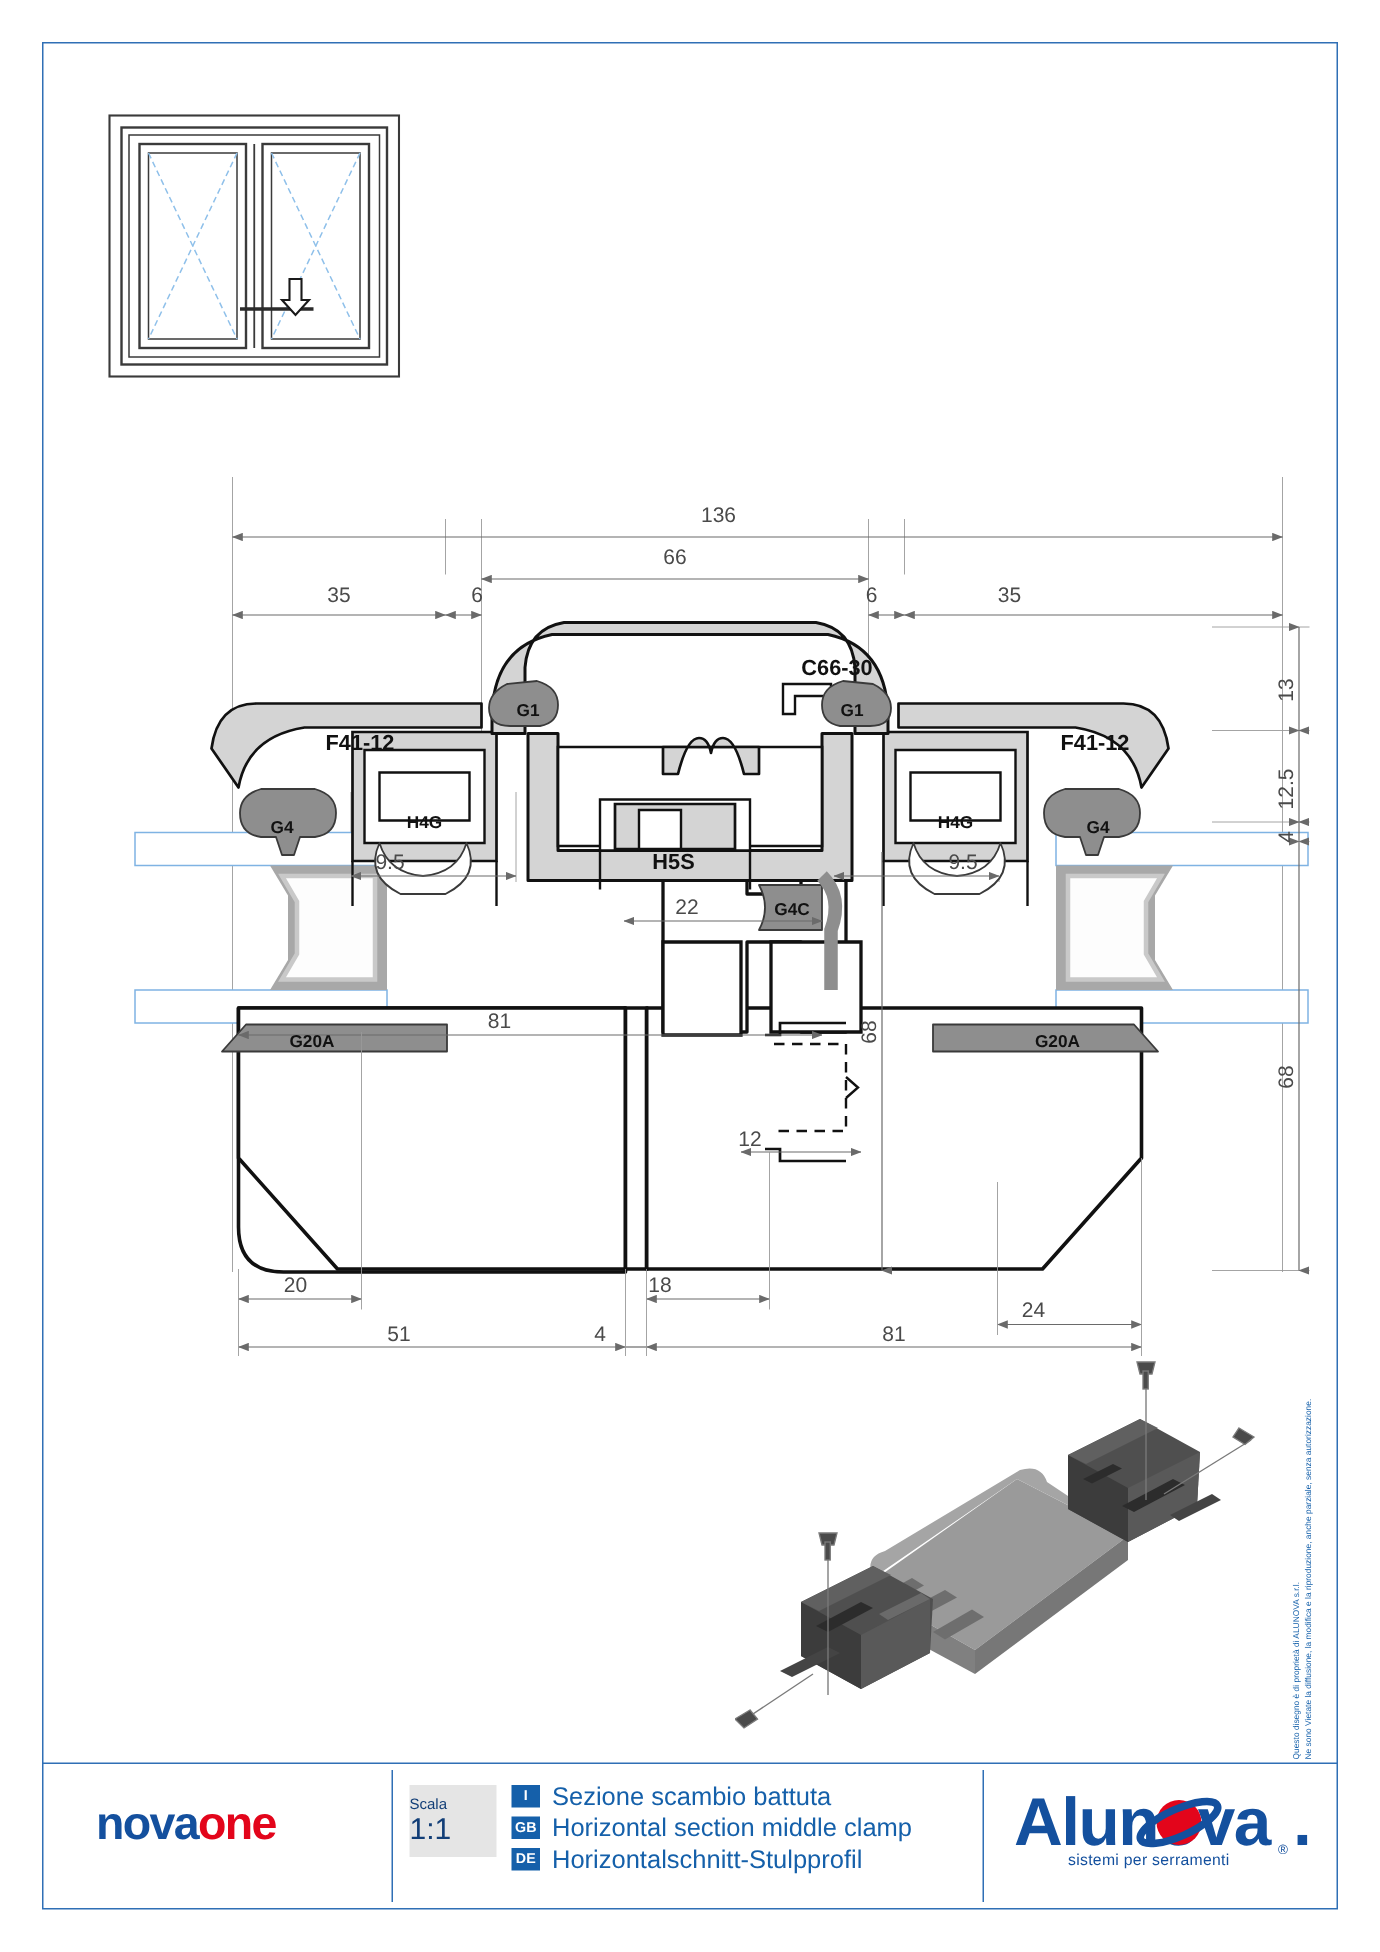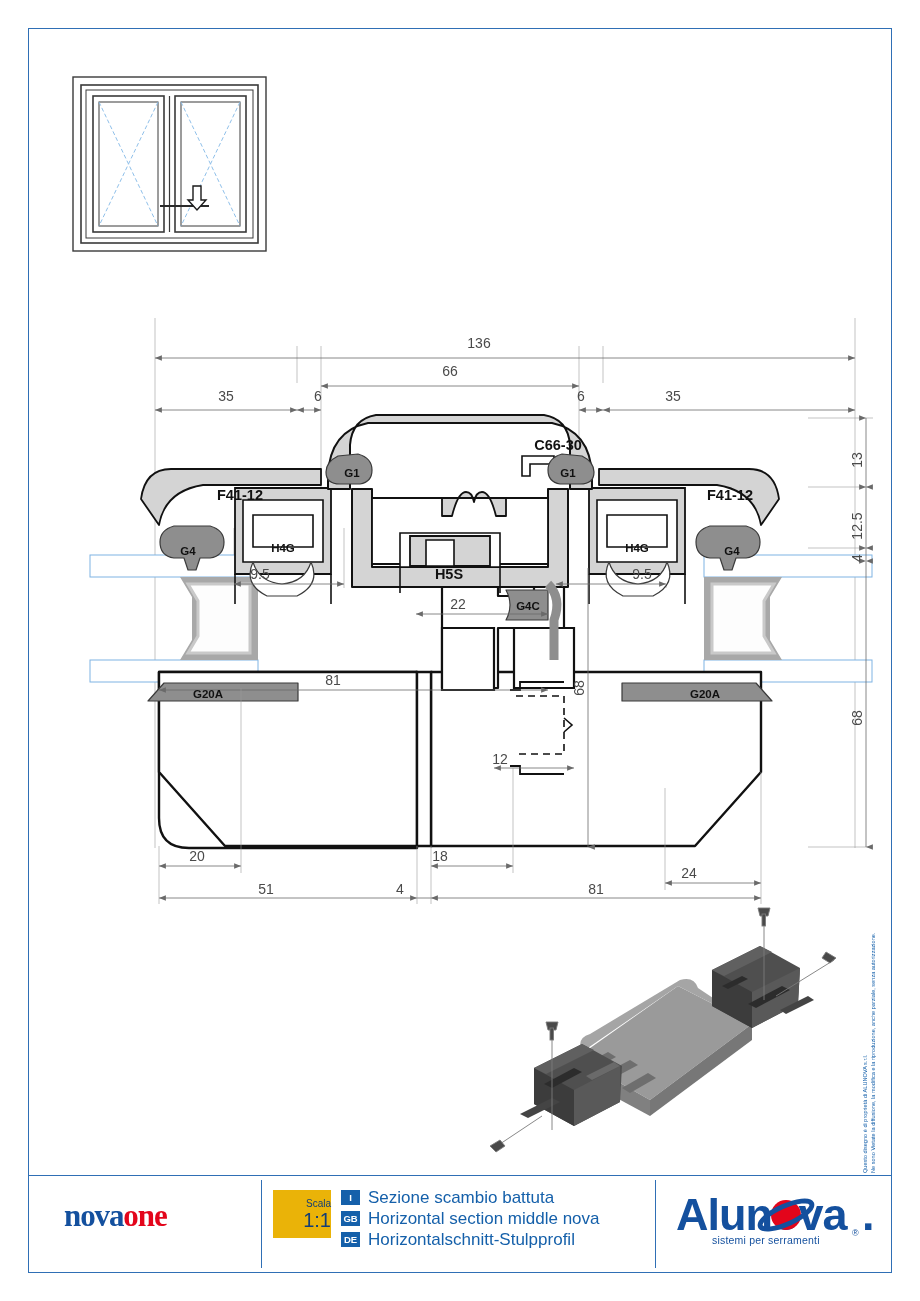--- a/index.html
+++ b/index.html
@@ -11,26 +11,26 @@
   #thumb{position:absolute;left:72px;top:76px;width:195px;height:176px;}
 
   
   #draw{position:absolute;left:28px;top:28px;width:864px;height:1140px;}
 
   
   #titleblock{position:absolute;left:28px;top:1175px;width:864px;height:98px;border-top:1.2px solid #2f6fb5;box-sizing:border-box;}
   #tb-sep1{position:absolute;left:261px;top:1180px;width:1px;height:88px;background:#2f6fb5;}
   #tb-sep2{position:absolute;left:655px;top:1180px;width:1px;height:88px;background:#2f6fb5;}
 
-  .nova{position:absolute;left:64px;top:1198px;font-size:31px;font-weight:bold;letter-spacing:-1.1px;font-family:Liberation Serif, serif;}
+  .nova{position:absolute;left:64px;top:1198px;font-size:31px;font-weight:bold;letter-spacing:-1.1px;font-family:Liberation Sans, sans-serif;}
   .nova .b{color:#14509e;}
   .nova .r{color:#e3051b;}
 
-  #scala{position:absolute;left:273px;top:1190px;width:58px;height:48px;background:#eab308;
-         display:flex;flex-direction:column;align-items:flex-end;justify-content:center;color:#123e77;}
+  #scala{position:absolute;left:273px;top:1190px;width:58px;height:48px;background:#e5e5e5;
+         display:flex;flex-direction:column;align-items:flex-start;justify-content:center;color:#123e77;}
   #scala .lbl{font-size:10px;line-height:12px;}
   #scala .val{font-size:20px;line-height:20px;}
 
   #langs{position:absolute;left:341px;top:1188px;}
   .langrow{display:flex;align-items:center;height:19px;margin-bottom:2px;}
   .badge{width:19px;height:15px;background:#1560aa;color:#fff;font-size:9.5px;font-weight:bold;
          display:flex;align-items:center;justify-content:center;margin-right:8px;flex:0 0 19px;}
   .langtxt{font-size:17px;color:#1560aa;white-space:nowrap;}
 
   #alunova{position:absolute;left:676px;top:1186px;width:205px;height:62px;}
@@ -351,21 +351,21 @@
     <div class="val">1:1</div>
   </div>
 
   <div id="langs">
     <div class="langrow">
       <div class="badge">I</div>
       <div class="langtxt">Sezione scambio battuta</div>
     </div>
     <div class="langrow">
       <div class="badge">GB</div>
-      <div class="langtxt">Horizontal section middle nova</div>
+      <div class="langtxt">Horizontal section middle clamp</div>
     </div>
     <div class="langrow">
       <div class="badge">DE</div>
       <div class="langtxt">Horizontalschnitt-Stulpprofil</div>
     </div>
   </div>
 
   <svg id="alunova" viewBox="0 0 205 62">
     <text x="0" y="44" font-family="Liberation Sans, sans-serif" font-size="45" font-weight="bold" fill="#14509e" letter-spacing="-1">Alunova</text>
     <circle cx="110" cy="29" r="15" fill="#e3051b"></circle>

